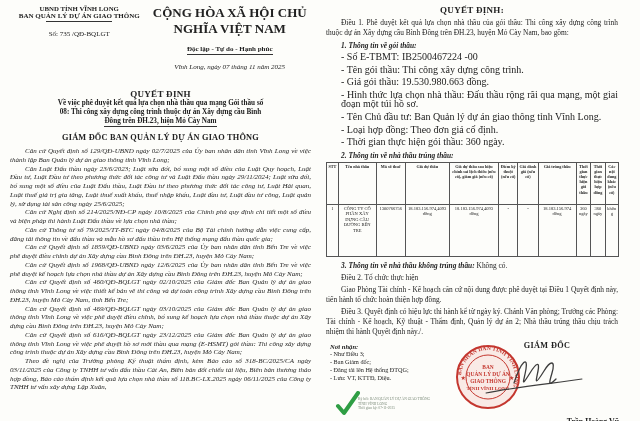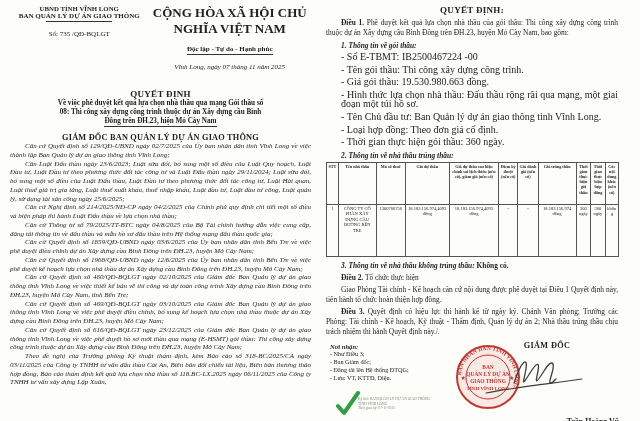--- a/index.html
+++ b/index.html
@@ -20,29 +20,29 @@
   .h-nat{font-size:13px;font-weight:bold;}
   .h-motto{font-size:7px;font-weight:bold;display:inline-block;border-bottom:0.8px solid #333;padding-bottom:0.5px;}
   .h-date{font-size:7px;font-style:italic;margin-top:8px;}
 
   .titleblock{text-align:center;margin-top:18px;}
   .t-main{font-size:9px;font-weight:bold;letter-spacing:0.3px;}
   .t-sub{font-size:7.2px;font-weight:bold;line-height:9px;}
   .t-sub-u{border-bottom:0.8px solid #333;padding-bottom:0.5px;}
   .t-issuer{font-size:8.3px;font-weight:bold;margin-top:7px;letter-spacing:0.2px;}
 
-  .recitals{}
+  .recitals{margin-top:5px;}
   .recitals p{margin:0;font-size:7px;line-height:8.75px;font-style:italic;text-align:justify;text-indent:15px;}
 
   
   .d-head{text-align:center;font-size:9px;font-weight:bold;letter-spacing:0.3px;}
   .art{font-size:7.4px;line-height:9.6px;text-align:justify;text-indent:15px;margin:3px 0 0 0;}
-  .art b{font-weight:bold;}
+  .art b{font-weight:normal;}
   .sec-h{font-size:7.4px;font-weight:bold;font-style:italic;margin:4px 0 2px 15px;}
-  .sec-h .normal{font-weight:bold;font-style:normal;}
+  .sec-h .normal{font-weight:normal;font-style:normal;}
   .bullet{font-size:10px;line-height:9.4px;margin:0 0 3.2px 15px;text-align:justify;}
 
   .vtable{border-left:0.8px solid #555;border-top:0.8px solid #555;width:100%;font-size:4.4px;margin-top:2px;}
   .vrow{display:flex;align-items:stretch;}
   .vc{border-right:0.8px solid #555;border-bottom:0.8px solid #555;padding:1px 1px;box-sizing:border-box;
       text-align:center;overflow:hidden;word-wrap:break-word;}
   .vhead .vc{font-weight:bold;font-size:4.2px;line-height:5.2px;min-height:42px;display:flex;align-items:flex-start;justify-content:center;}
   .vbody .vc{font-size:4.5px;line-height:5.6px;min-height:52px;}
   .c0{width:4%;}.c1{width:13%;}.c2{width:10%;}.c3{width:15%;}.c4{width:17%;}
   .c5{width:6.5%;}.c6{width:7%;}.c7{width:13%;}.c8{width:5%;}.c9{width:5%;}.c10{width:4.5%;}
@@ -84,21 +84,21 @@
       <div class="t-main">QUYẾT ĐỊNH</div>
       <div class="t-sub">Về việc phê duyệt kết quả lựa chọn nhà thầu qua mạng Gói thầu số</div>
       <div class="t-sub">08: Thi công xây dựng công trình thuộc dự án Xây dựng cầu Bình</div>
       <div class="t-sub"><span class="t-sub-u">Đông trên ĐH.23, hiện Mỏ Cày Nam</span></div>
       <div class="t-issuer">GIÁM ĐỐC BAN QUẢN LÝ DỰ ÁN GIAO THÔNG</div>
     </div>
 
     <div class="recitals">
       <p>Căn cứ Quyết định số 129/QĐ-UBND ngày 02/7/2025 của Ủy ban nhân dân tỉnh Vĩnh Long về việc thành lập Ban Quản lý dự án giao thông tỉnh Vĩnh Long;</p>
       <p>Căn Luật Đấu thầu ngày 23/6/2023; Luật sửa đổi, bổ sung một số điều của Luật Quy hoạch, Luật Đầu tư, Luật Đầu tư theo phương thức đối tác công tư và Luật Đấu thầu ngày 29/11/2024; Luật sửa đổi, bổ sung một số điều của Luật Đấu thầu, Luật Đầu tư theo phương thức đối tác công tư, Luật Hải quan, Luật thuế giá trị gia tăng, Luật thuế xuất khẩu, thuế nhập khẩu, Luật đầu tư, Luật đầu tư công, Luật quản lý, sử dụng tài sản công ngày 25/6/2025;</p>
-      <p>Căn cứ Nghị định số 214/2025/NĐ-CP ngày 04/2/2025 của Chính phủ quy định chi tiết một số điều và biện pháp thi hành Luật Đấu thầu về lựa chọn nhà thầu;</p>
+      <p>Căn cứ Nghị định số 214/2025/NĐ-CP ngày 10/8/2025 của Chính phủ quy định chi tiết một số điều và biện pháp thi hành Luật Đấu thầu về lựa chọn nhà thầu;</p>
       <p>Căn cứ Thông tư số 79/2025/TT-BTC ngày 04/8/2025 của Bộ Tài chính hướng dẫn việc cung cấp, đăng tải thông tin về đấu thầu và mẫu hồ sơ đấu thầu trên Hệ thống mạng đấu thầu quốc gia;</p>
       <p>Căn cứ Quyết định số 1859/QĐ-UBND ngày 03/6/2025 của Ủy ban nhân dân tỉnh Bến Tre về việc phê duyệt điều chỉnh dự án Xây dựng cầu Bình Đông trên ĐH.23, huyện Mỏ Cày Nam;</p>
       <p>Căn cứ Quyết định số 1968/QĐ-UBND ngày 12/6/2025 của Ủy ban nhân dân tỉnh Bến Tre về việc phê duyệt kế hoạch lựa chọn nhà thầu dự án Xây dựng cầu Bình Đông trên ĐH.23, huyện Mỏ Cày Nam;</p>
       <p>Căn cứ Quyết định số 460/QĐ-BQLGT ngày 02/10/2025 của Giám đốc Ban Quản lý dự án giao thông tỉnh Vĩnh Long về việc thiết kế bản vẽ thi công và dự toán công trình Xây dựng cầu Bình Đông trên ĐH.23, huyện Mỏ Cày Nam, tỉnh Bến Tre;</p>
       <p>Căn cứ Quyết định số 469/QĐ-BQLGT ngày 03/10/2025 của Giám đốc Ban Quản lý dự án giao thông tỉnh Vĩnh Long về việc phê duyệt điều chỉnh, bổ sung kế hoạch lựa chọn nhà thầu thuộc dự án Xây dựng cầu Bình Đông trên ĐH.23, huyện Mỏ Cày Nam;</p>
       <p>Căn cứ Quyết định số 616/QĐ-BQLGT ngày 23/12/2025 của Giám đốc Ban Quản lý dự án giao thông tỉnh Vĩnh Long về việc phê duyệt hồ sơ mời thầu qua mạng (E-HSMT) gói thầu: Thi công xây dựng công trình thuộc dự án Xây dựng cầu Bình Đông trên ĐH.23, huyện Mỏ Cày Nam;</p>
       <p>Theo đề nghị của Trưởng phòng Kỹ thuật thẩm định, kèm Báo cáo số 318-BC/2025/CA ngày 03/11/2025 của Công ty TNHH tư vấn đấu thầu Cát An, Biên bản đối chiếu tài liệu, Biên bản thương thảo hợp đồng, Báo cáo thẩm định kết quả lựa chọn nhà thầu số 118.BC-LX.2025 ngày 06/11/2025 của Công ty TNHH tư vấn xây dựng Lập Xuân,</p>
     </div>
   </div>
 

